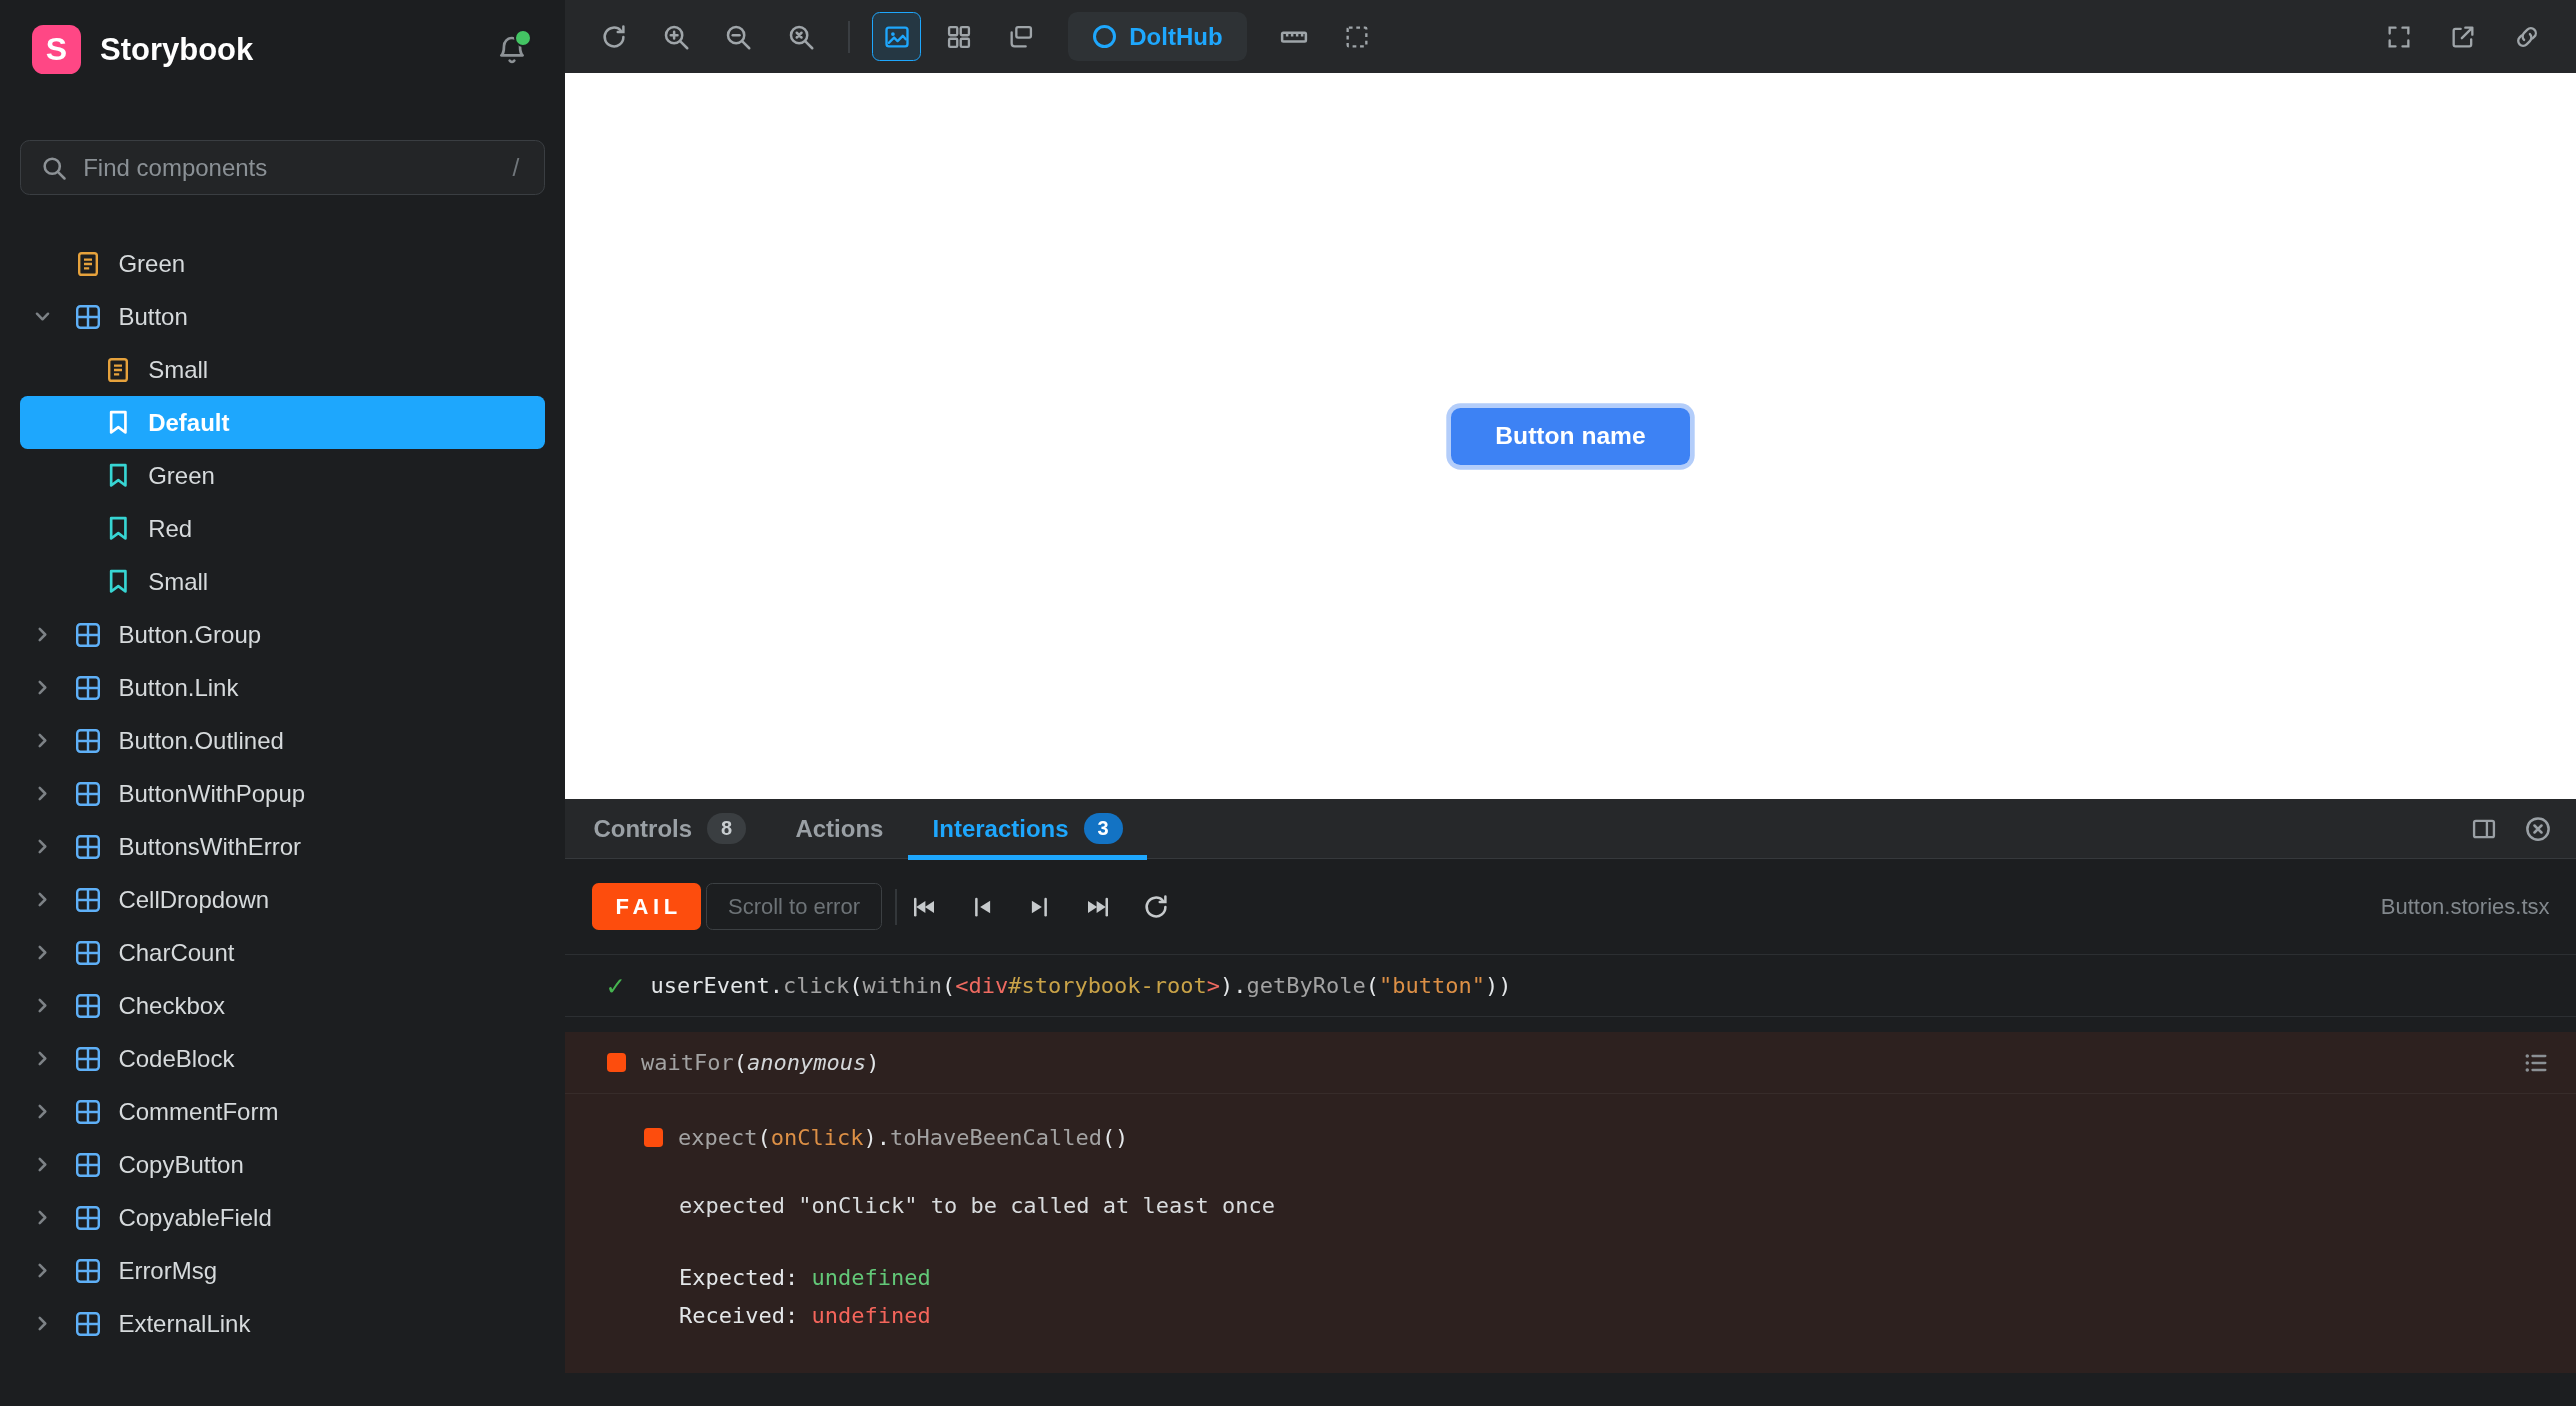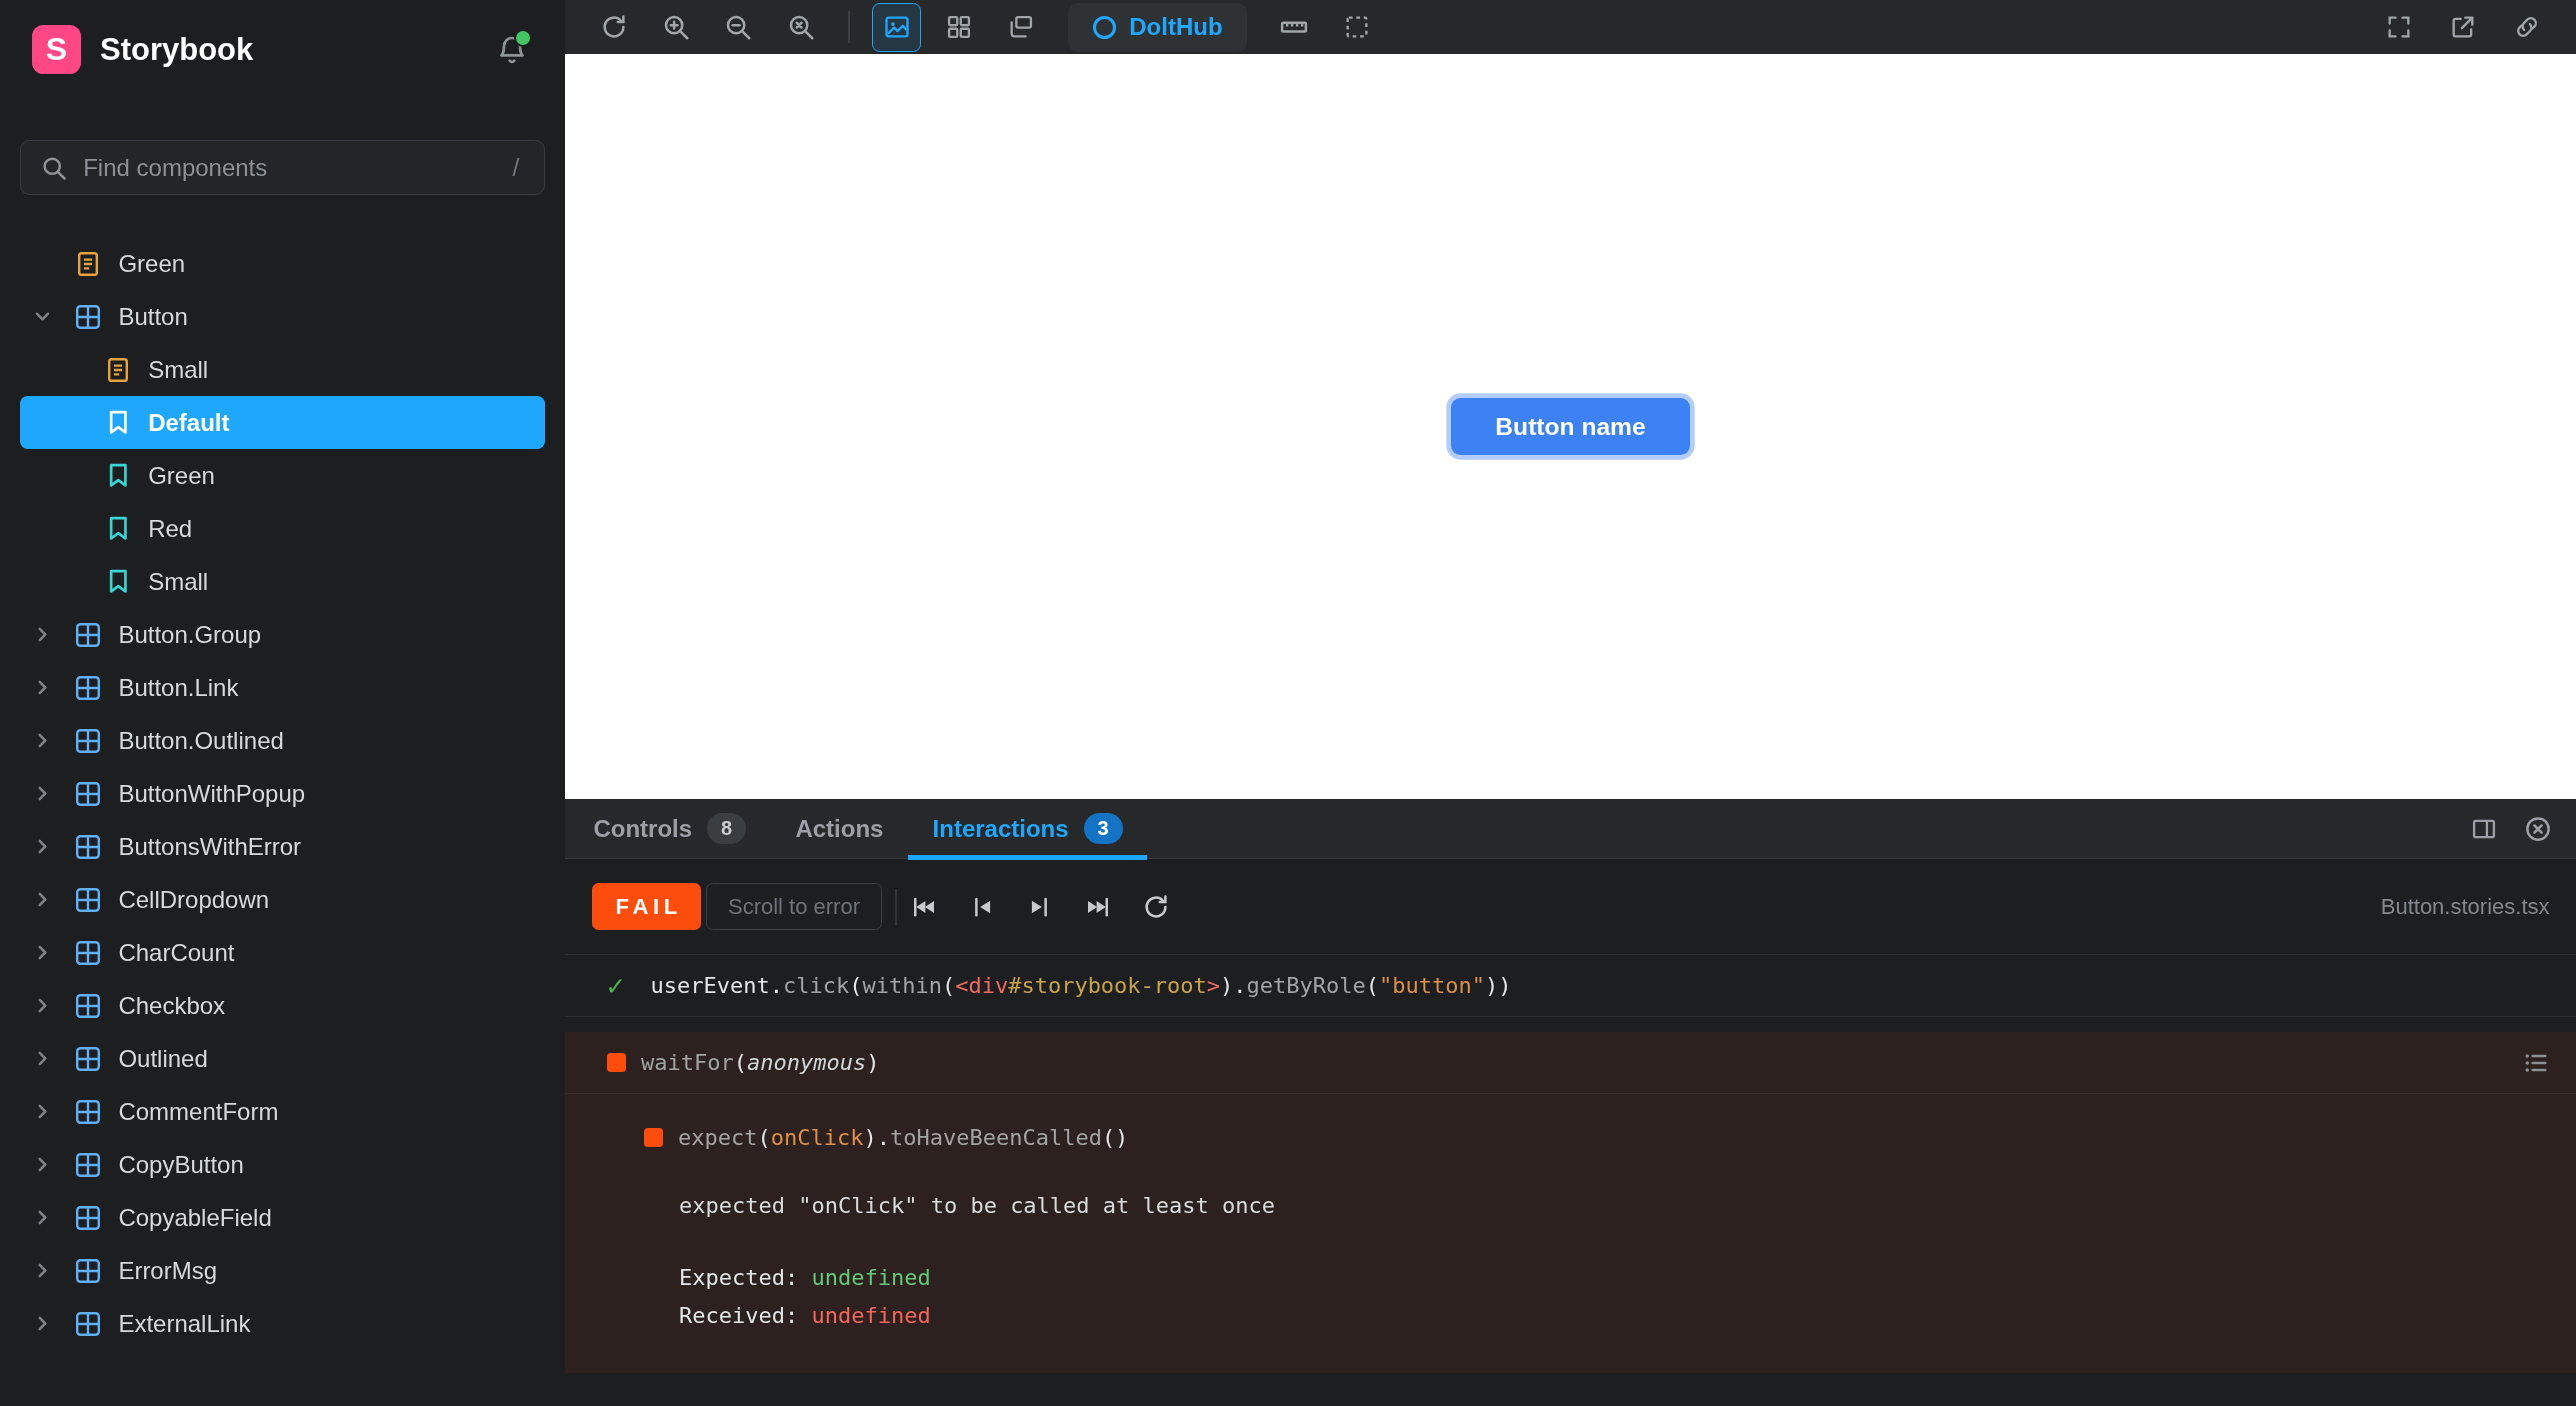--- a/index.html
+++ b/index.html
@@ -37,21 +37,21 @@
   .t-icon{width:34px;height:34px;margin-right:13.2px;display:flex;align-items:center;
           justify-content:center;flex:none;}
   .t-icon.doc{color:#e6a23c;}
   .t-icon.comp{color:#5fb0f7;}
   .t-icon.story{color:#37d5d3;}
   .tree-row.selected .t-icon{color:#ffffff;}
   .t-label{white-space:nowrap;}
 
   
   .stage{flex:1;display:flex;flex-direction:column;min-width:0;}
-  .toolbar{height:54px;background:#26282a;display:flex;align-items:center;
+  .toolbar{height:73px;background:#26282a;display:flex;align-items:center;
            padding:0 24.6px;gap:13.2px;color:#9fa5a9;flex:none;}
   .tb-btn{width:49px;height:49px;display:flex;align-items:center;justify-content:center;
           border-radius:7.6px;color:#9fa5a9;flex:none;box-sizing:border-box;}
   .tb-btn.active{border:1.9px solid #1ea7fd;color:#1ea7fd;background:rgba(30,167,253,.12);}
   .tb-sep{width:1.9px;height:32px;background:#3a3e42;margin:0 9.5px;flex:none;}
   .pill{height:49px;border-radius:9.5px;background:#2e3235;display:flex;align-items:center;
         gap:13.2px;padding:0 24.6px;color:#1ea7fd;font-weight:700;font-size:24px;margin:0 9.5px;}
   .pill .ring{width:23px;height:23px;border:3.8px solid #1ea7fd;border-radius:50%;box-sizing:border-box;}
   .toolbar .tb-right{margin-left:auto;display:flex;gap:15px;}
 
@@ -325,21 +325,21 @@
             <svg width="19" height="19" viewBox="0 0 12 12" fill="none" stroke="currentColor" stroke-width="1.6" stroke-linecap="round" stroke-linejoin="round">
               <path d="M4.25 2.5L7.75 6l-3.5 3.5"></path>
             </svg>
           </span>
           <span class="t-icon comp">
             <svg width="28" height="28" viewBox="0 0 14 14" fill="none" stroke="currentColor" stroke-width="1.2">
               <rect x="1.6" y="1.6" width="10.8" height="10.8" rx="1.6"></rect>
               <path d="M7 1.6v10.8M1.6 7h10.8"></path>
             </svg>
           </span>
-          <span class="t-label">Outlined</span>
+          <span class="t-label">CodeBlock</span>
         </div>
         <div class="tree-row d0">
           <span class="chev">
             <svg width="19" height="19" viewBox="0 0 12 12" fill="none" stroke="currentColor" stroke-width="1.6" stroke-linecap="round" stroke-linejoin="round">
               <path d="M4.25 2.5L7.75 6l-3.5 3.5"></path>
             </svg>
           </span>
           <span class="t-icon comp">
             <svg width="28" height="28" viewBox="0 0 14 14" fill="none" stroke="currentColor" stroke-width="1.2">
               <rect x="1.6" y="1.6" width="10.8" height="10.8" rx="1.6"></rect>

